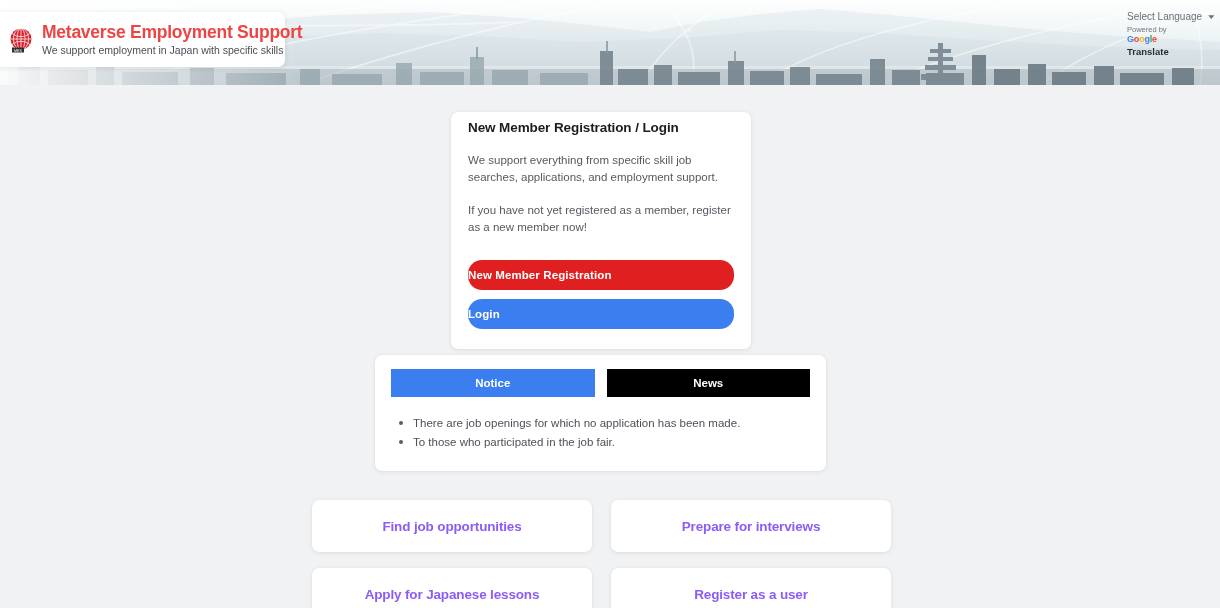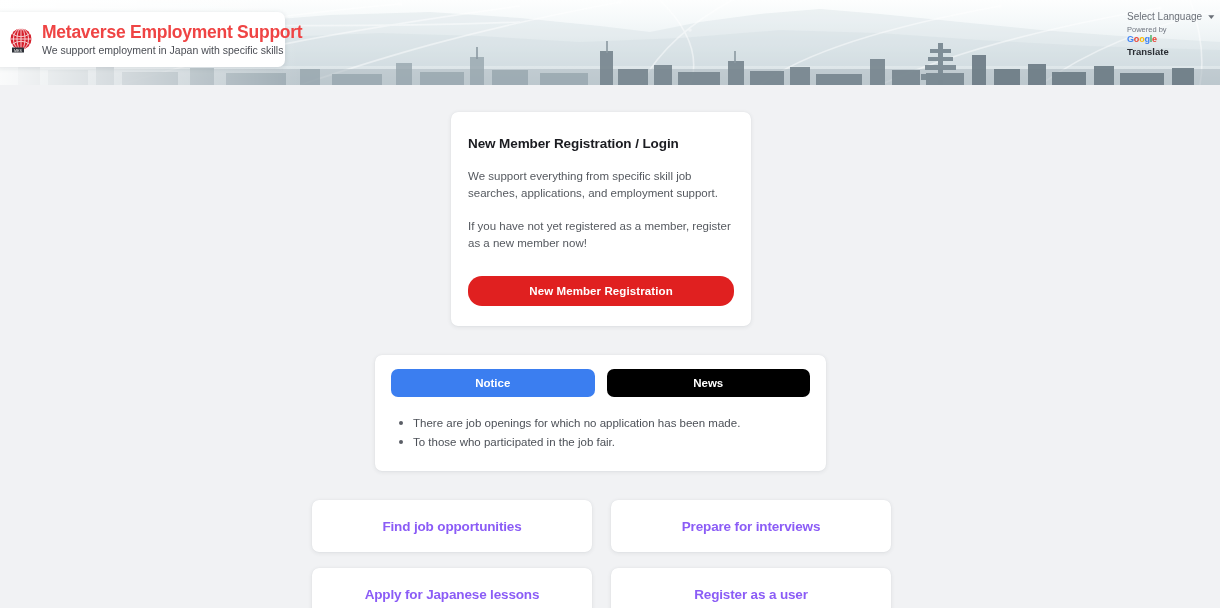--- a/index.html
+++ b/index.html
@@ -147,21 +147,21 @@
     border-radius: 7px;
     box-shadow: 0 1px 4px rgba(45,55,70,.10), 0 0 1px rgba(45,55,70,.09);
   }
 
   
   .login-card {
     position: absolute;
     left: 451px;
     top: 27px;       
     width: 300px;
-    padding: 24px 17px 20px 17px;
+    padding: 8px 17px 20px 17px;
   }
   .login-title {
     font-size: 13.5px;
     font-weight: bold;
     color: #1b1c21;
     letter-spacing: -.1px;
     margin-bottom: 17px;
   }
   .login-para {
     font-size: 11.5px;
@@ -173,39 +173,39 @@
   .btn {
     display: block;
     width: 100%;
     border: none;
     border-radius: 14px;
     color: #ffffff;
     font-family: "Liberation Sans", sans-serif;
     font-size: 11.5px;
     font-weight: bold;
     letter-spacing: .1px;
-    text-align: center;
+    text-align: left;
     cursor: pointer;
   }
   .btn-register { background: #e02020; padding: 9px 0; margin-top: 23px; }
   .btn-login    { background: #3b7ef0; padding: 9px 0; margin-top: 9px; }
 
   
   .notice-card {
     position: absolute;
     left: 375px;
     top: 270px;     
     width: 451px;
     padding: 14px 16px 17px 16px;
   }
   .tab-row { display: flex; gap: 12px; }
   .tab {
     flex: 1;
     border: none;
-    border-radius: 7px;
+    border-radius: 0;
     color: #ffffff;
     font-family: "Liberation Sans", sans-serif;
     font-size: 11.5px;
     font-weight: bold;
     padding: 8px 12px;
     text-align: center;
     cursor: pointer;
   }
   .tab-notice { background: #3b7ef0; }
   .tab-news   { background: #000000; }
@@ -388,20 +388,21 @@
   </div>
 </div>
 
 <div class="main">
 
   <div class="card login-card">
     <div class="login-title">New Member Registration / Login</div>
     <p class="login-para">We support everything from specific skill job searches, applications, and employment support.</p>
     <p class="login-para">If you have not yet registered as a member, register as a new member now!</p>
     <button class="btn btn-register">New Member Registration</button>
+    <button class="btn btn-login">Login</button>
   </div>
 
   <div class="card notice-card">
     <div class="tab-row">
       <button class="tab tab-notice">Notice</button>
       <button class="tab tab-news">News</button>
     </div>
     <ul class="notice-list">
       <li>There are job openings for which no application has been made.</li>
       <li>To those who participated in the job fair.</li>

